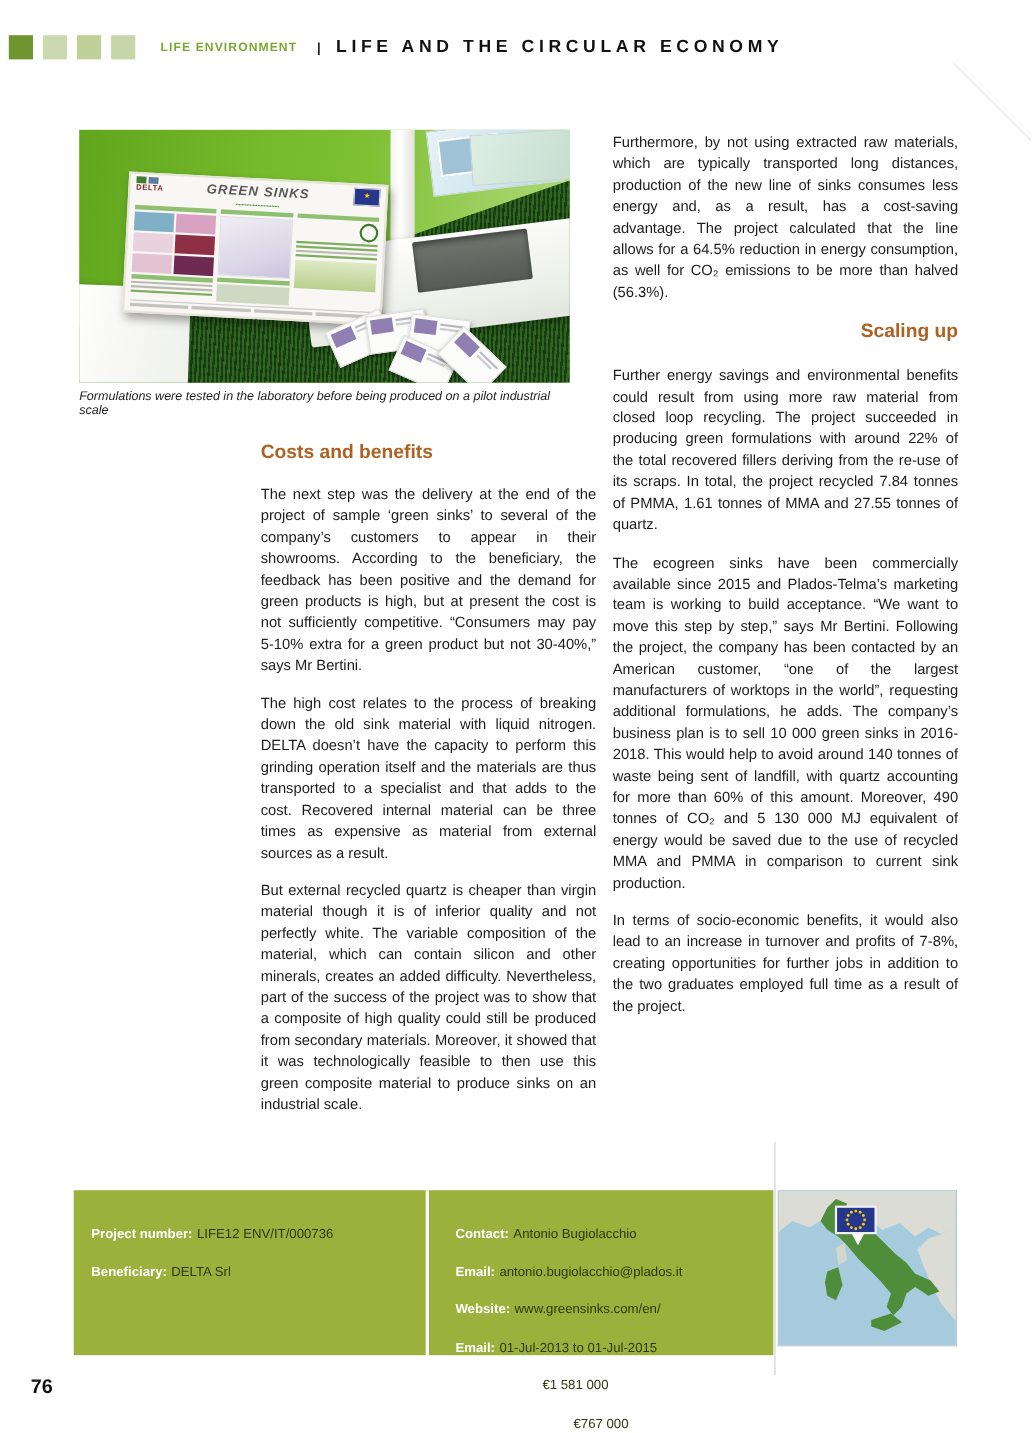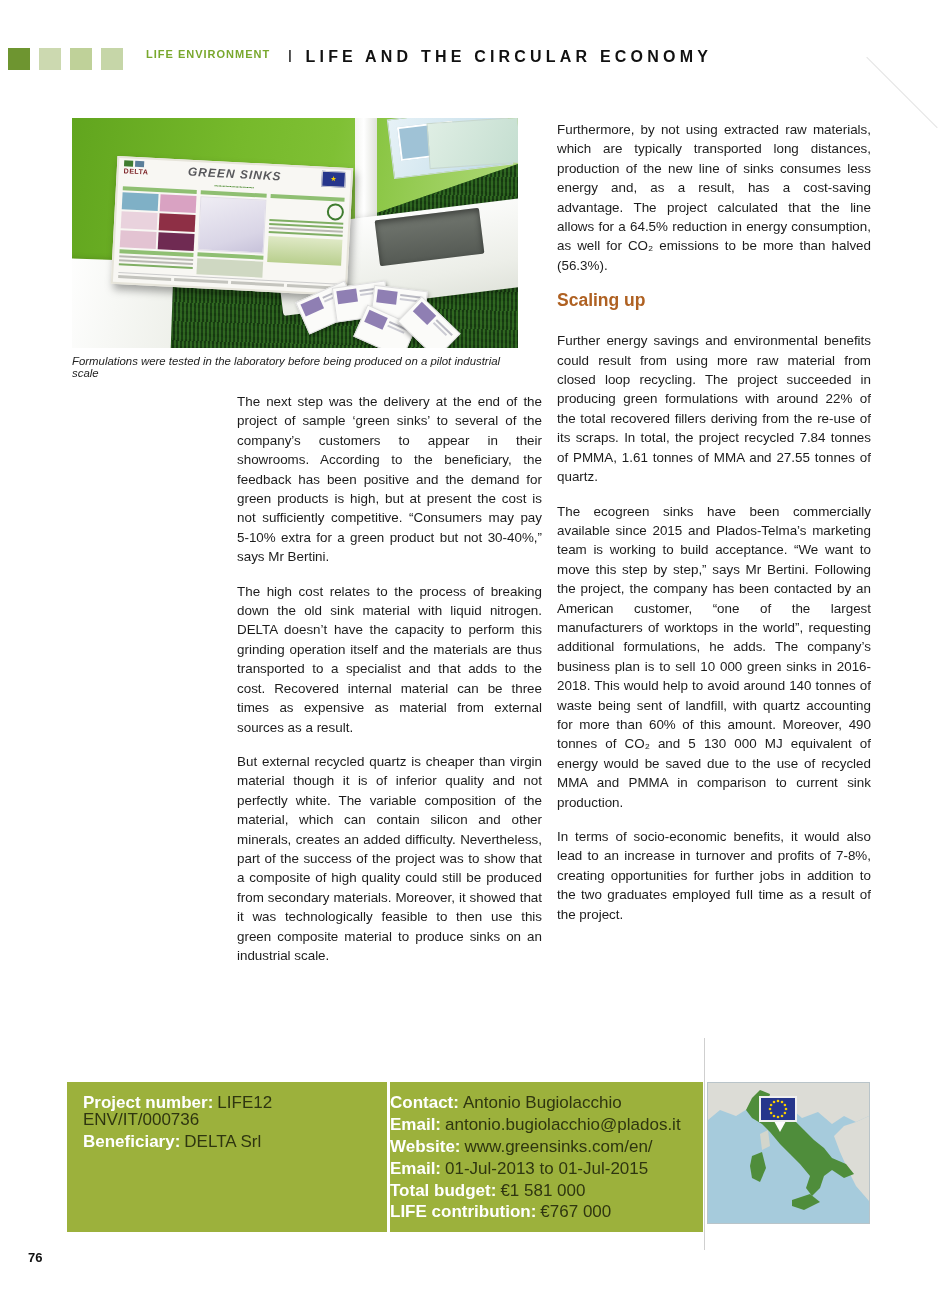--- a/index.html
+++ b/index.html
@@ -1,20 +1,20 @@
 <!DOCTYPE html>
 <html><head>
 <meta charset="utf-8">
 <style>
   html,body{margin:0;padding:0;background:#ffffff;}
   body{font-family:"Liberation Sans","DejaVu Sans",sans-serif;color:#1c1c1c;}
   .page{position:relative;width:940px;height:1303px;background:#ffffff;overflow:hidden;}
 
   
-  .hdr{position:absolute;left:8px;top:48px;display:flex;height:24px;}
+  .hdr{position:absolute;left:8px;top:31px;display:flex;align-items:center;height:24px;}
   .sq{width:22px;height:22px;margin-right:9px;}
   .sq1{background:#6e9530;}
   .sq2{background:#ccd9b0;}
   .sq3{background:#bfd199;}
   .sq4{background:#c6d6a8;}
   .brand{margin-left:14px;font-size:11px;font-weight:bold;color:#79a82d;letter-spacing:1px;}
   .hsep{margin:0 14px 0 18px;font-size:12px;font-weight:bold;color:#222;}
   .htitle{font-size:16px;font-weight:bold;color:#111;letter-spacing:4.2px;}
 
   
@@ -74,37 +74,37 @@
   .card .cl2{position:absolute;left:26px;top:9px;right:8px;height:2px;background:#ccccd4;}
 
   
   .caption{position:absolute;left:72px;top:355px;width:450px;font-size:11.4px;font-style:italic;color:#222;}
 
   
   .colL{position:absolute;left:237px;top:392px;width:305px;}
   .colR{position:absolute;left:557px;top:120px;width:314px;}
   .colL p,.colR p{margin:0 0 15px 0;font-size:13.4px;line-height:19.4px;text-align:justify;}
   h2.sec{font-size:17.5px;font-weight:bold;color:#af6122;margin:8px 0 19px 0;}
-  .colR h2.sec{margin:6px 0 20px 0;}
+  .colR h2.sec{margin:6px 0 20px 0;text-align:right;}
 
   
   .pbox{position:absolute;left:67px;top:1082px;width:636px;height:150px;background:#9cb13c;display:flex;}
   .pbox .bleft{width:320px;padding:13px 16px;box-sizing:border-box;}
   .pbox .bdiv{width:3px;background:#ffffff;}
-  .pbox .bright{flex:1;padding:13px 0;box-sizing:border-box;}
-  .prow{font-size:17px;line-height:16.5px;margin-bottom:6px;}
+  .pbox .bright{flex:1;padding:13px 24px;box-sizing:border-box;}
+  .prow{font-size:12px;line-height:16.5px;margin-bottom:6px;margin-top:18px;}
   .bright .prow{margin-bottom:5.4px;}
   .plabel{font-weight:bold;color:#ffffff;margin-right:4px;}
   .pval{color:#2f3610;}
 
   
   .map{position:absolute;left:707px;top:1082px;width:163px;height:142px;border:1px solid #b9c4c9;box-sizing:border-box;}
   .vline{position:absolute;left:704px;top:1038px;width:1px;height:212px;background:#cfcfcf;}
 
-  .pagenum{position:absolute;left:28px;top:1250px;font-size:13px;font-weight:bold;color:#111;}
+  .pagenum{position:absolute;left:28px;top:1250px;font-size:18px;font-weight:bold;color:#111;}
 </style>
 </head>
 <body>
 
 <div class="page">
 
   <div class="hdr">
     <div class="sq sq1"></div>
     <div class="sq sq2"></div>
     <div class="sq sq3"></div>
@@ -205,20 +205,21 @@
     <div class="card" style="left:330px;top:192px;transform:rotate(44deg);">
         <span class="cimg"></span>
         <span class="cl1"></span>
         <span class="cl2"></span>
       </div>
   </div>
 
   <div class="caption">Formulations were tested in the laboratory before being produced on a pilot industrial scale</div>
 
   <div class="colL">
+    <h2 class="sec">Costs and benefits</h2>
     <p>The next step was the delivery at the end of the project of sample ‘green sinks’ to several of the company’s customers to appear in their showrooms. According to the beneficiary, the feedback has been positive and the demand for green products is high, but at present the cost is not sufficiently competitive. “Consumers may pay 5-10% extra for a green product but not 30-40%,” says Mr Bertini.</p>
     <p>The high cost relates to the process of breaking down the old sink material with liquid nitrogen. DELTA doesn’t have the capacity to perform this grinding operation itself and the materials are thus transported to a specialist and that adds to the cost. Recovered internal material can be three times as expensive as material from external sources as a result.</p>
     <p>But external recycled quartz is cheaper than virgin material though it is of inferior quality and not perfectly white. The variable composition of the material, which can contain silicon and other minerals, creates an added difficulty. Nevertheless, part of the success of the project was to show that a composite of high quality could still be produced from secondary materials. Moreover, it showed that it was technologically feasible to then use this green composite material to produce sinks on an industrial scale.</p>
   </div>
 
   <div class="colR">
     <p>Furthermore, by not using extracted raw materials, which are typically transported long distances, production of the new line of sinks consumes less energy and, as a result, has a cost-saving advantage. The project calculated that the line allows for a 64.5% reduction in energy consumption, as well for CO₂ emissions to be more than halved (56.3%).</p>
     <h2 class="sec">Scaling up</h2>
     <p>Further energy savings and environmental benefits could result from using more raw material from closed loop recycling.  The project succeeded in producing green formulations with around 22% of the total recovered fillers deriving from the re-use of its scraps. In total, the project recycled 7.84 tonnes of PMMA, 1.61 tonnes of MMA and 27.55 tonnes of quartz.</p>
     <p>The ecogreen sinks have been commercially available since 2015 and Plados-Telma’s marketing team is working to build acceptance. “We want to move this step by step,” says Mr Bertini. Following the project, the company has been contacted by an American customer, “one of the largest manufacturers of worktops in the world”, requesting additional formulations, he adds. The company’s business plan is to sell 10 000 green sinks in 2016-2018. This would help to avoid around 140 tonnes of waste being sent of landfill, with quartz accounting for more than 60% of this amount. Moreover, 490 tonnes of CO₂ and 5 130 000 MJ equivalent of energy would be saved due to the use of recycled MMA and PMMA in comparison to current sink production.</p>

